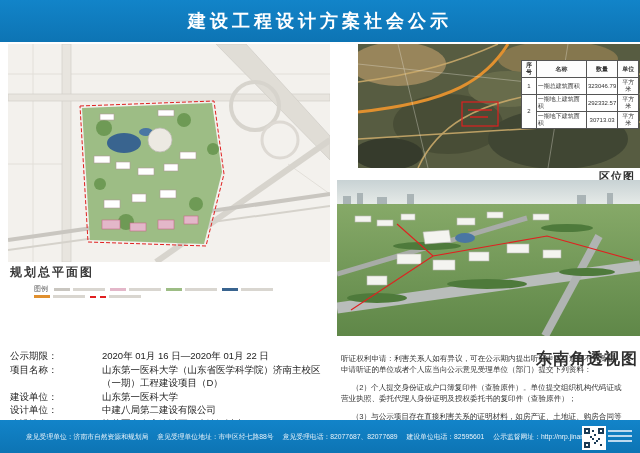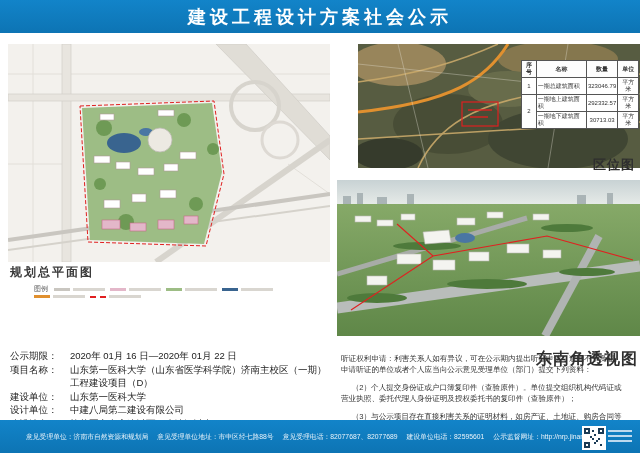--- a/index.html
+++ b/index.html
@@ -1,47 +1,47 @@
 <!DOCTYPE html>
 <html><head>
 <meta charset="utf-8">
 <style>
   * { margin:0; padding:0; box-sizing:border-box; }
   html,body { width:640px; height:453px; background:#fff; font-family:"Liberation Sans","DejaVu Sans",sans-serif; }
   .poster { position:absolute; top:0; left:0; width:640px; height:453px; background:#fff; overflow:hidden; }
 
-  .banner { position:absolute; left:0; top:0; width:640px; height:33px;
+  .banner { position:absolute; left:0; top:0; width:640px; height:42px;
             background:linear-gradient(#1284c9,#0d74b4); display:flex; align-items:center; justify-content:center; }
   .banner .title { color:#fff; font-size:18px; font-weight:bold; letter-spacing:4px; }
 
   
   .site-plan { position:absolute; left:8px; top:44px; width:322px; height:218px; }
   .plan-label { position:absolute; left:10px; top:264px; font-size:12px; font-weight:bold; color:#3a3a3a; letter-spacing:2px; }
   .legend { position:absolute; left:34px; top:284px; width:290px; display:flex; flex-wrap:wrap; align-items:center; }
   .legend .legend-title { font-size:7px; color:#555; margin-right:6px; }
   .legend .item { display:flex; align-items:center; margin:1px 5px 1px 0; }
   .legend .sw { width:16px; height:3px; margin-right:3px; }
   .legend .txt { width:32px; height:3px; background:#d9d6d0; }
 
   
   .satellite { position:absolute; left:358px; top:44px; width:282px; height:124px; overflow:hidden; }
-  .loc-label { position:absolute; right:5px; top:156px; font-size:13px; font-weight:bold; color:#2e2e2e; letter-spacing:1px; }
+  .loc-label { position:absolute; right:5px; top:169px; font-size:11px; font-weight:bold; color:#2e2e2e; letter-spacing:1px; }
 
   .area-table { position:absolute; left:521px; top:60px; width:118px; background:#fff;
                 border-collapse:collapse; font-size:6px; color:#333; }
   .area-table th, .area-table td { border:1px solid #555; padding:1px 1px; text-align:center; line-height:7px; }
   .area-table th { font-weight:bold; background:#fdfdfd; }
 
   
   .render { position:absolute; left:337px; top:180px; width:303px; height:156px; overflow:hidden; }
   .persp-label { position:absolute; right:2px; top:349px; font-size:16px; font-weight:bold; color:#2e2e2e; letter-spacing:1px; }
 
   
   .info { position:absolute; left:10px; top:349px; width:320px; font-size:9.5px; color:#222; }
-  .info .row { display:flex; line-height:13.5px; }
+  .info .row { display:flex; line-height:13.5px;gap:32px; }
   .info .lbl { flex:0 0 60px; }
   .info .val { flex:1; }
 
   
   .hearing { position:absolute; left:333px; top:346px; width:304px; font-size:7.6px; color:#333; line-height:10.6px; }
   .hearing p { margin:8px; }
   .hearing p.indent { text-indent:1.4em; }
 
   
   .footer { position:absolute; left:0; top:420px; width:640px; height:33px;

